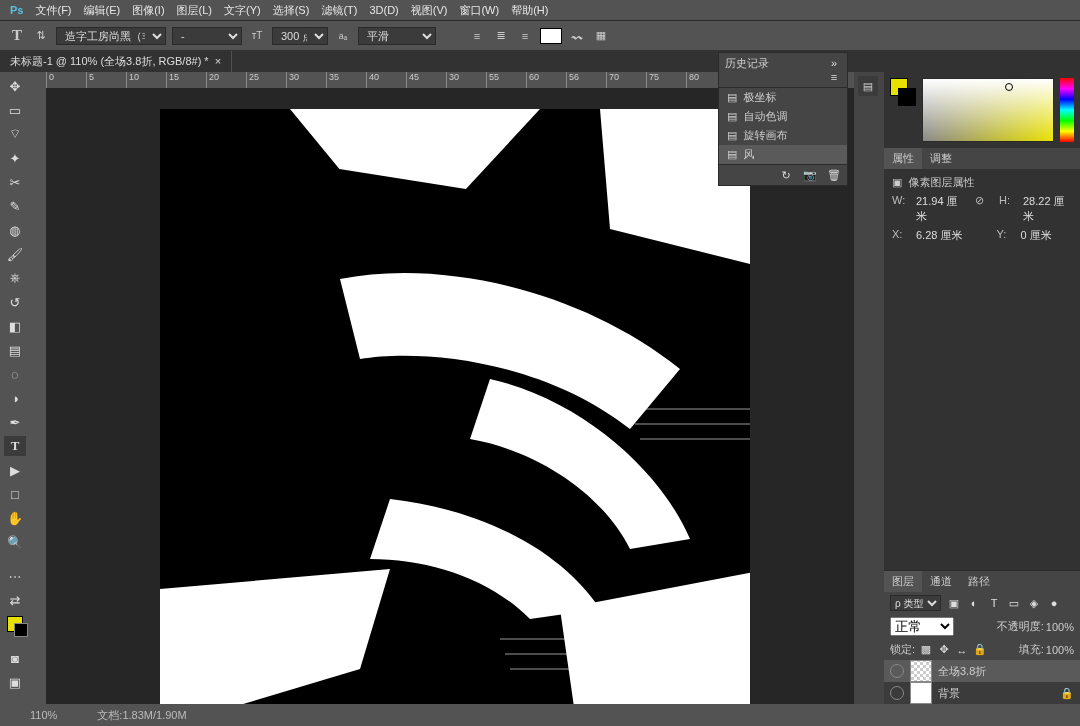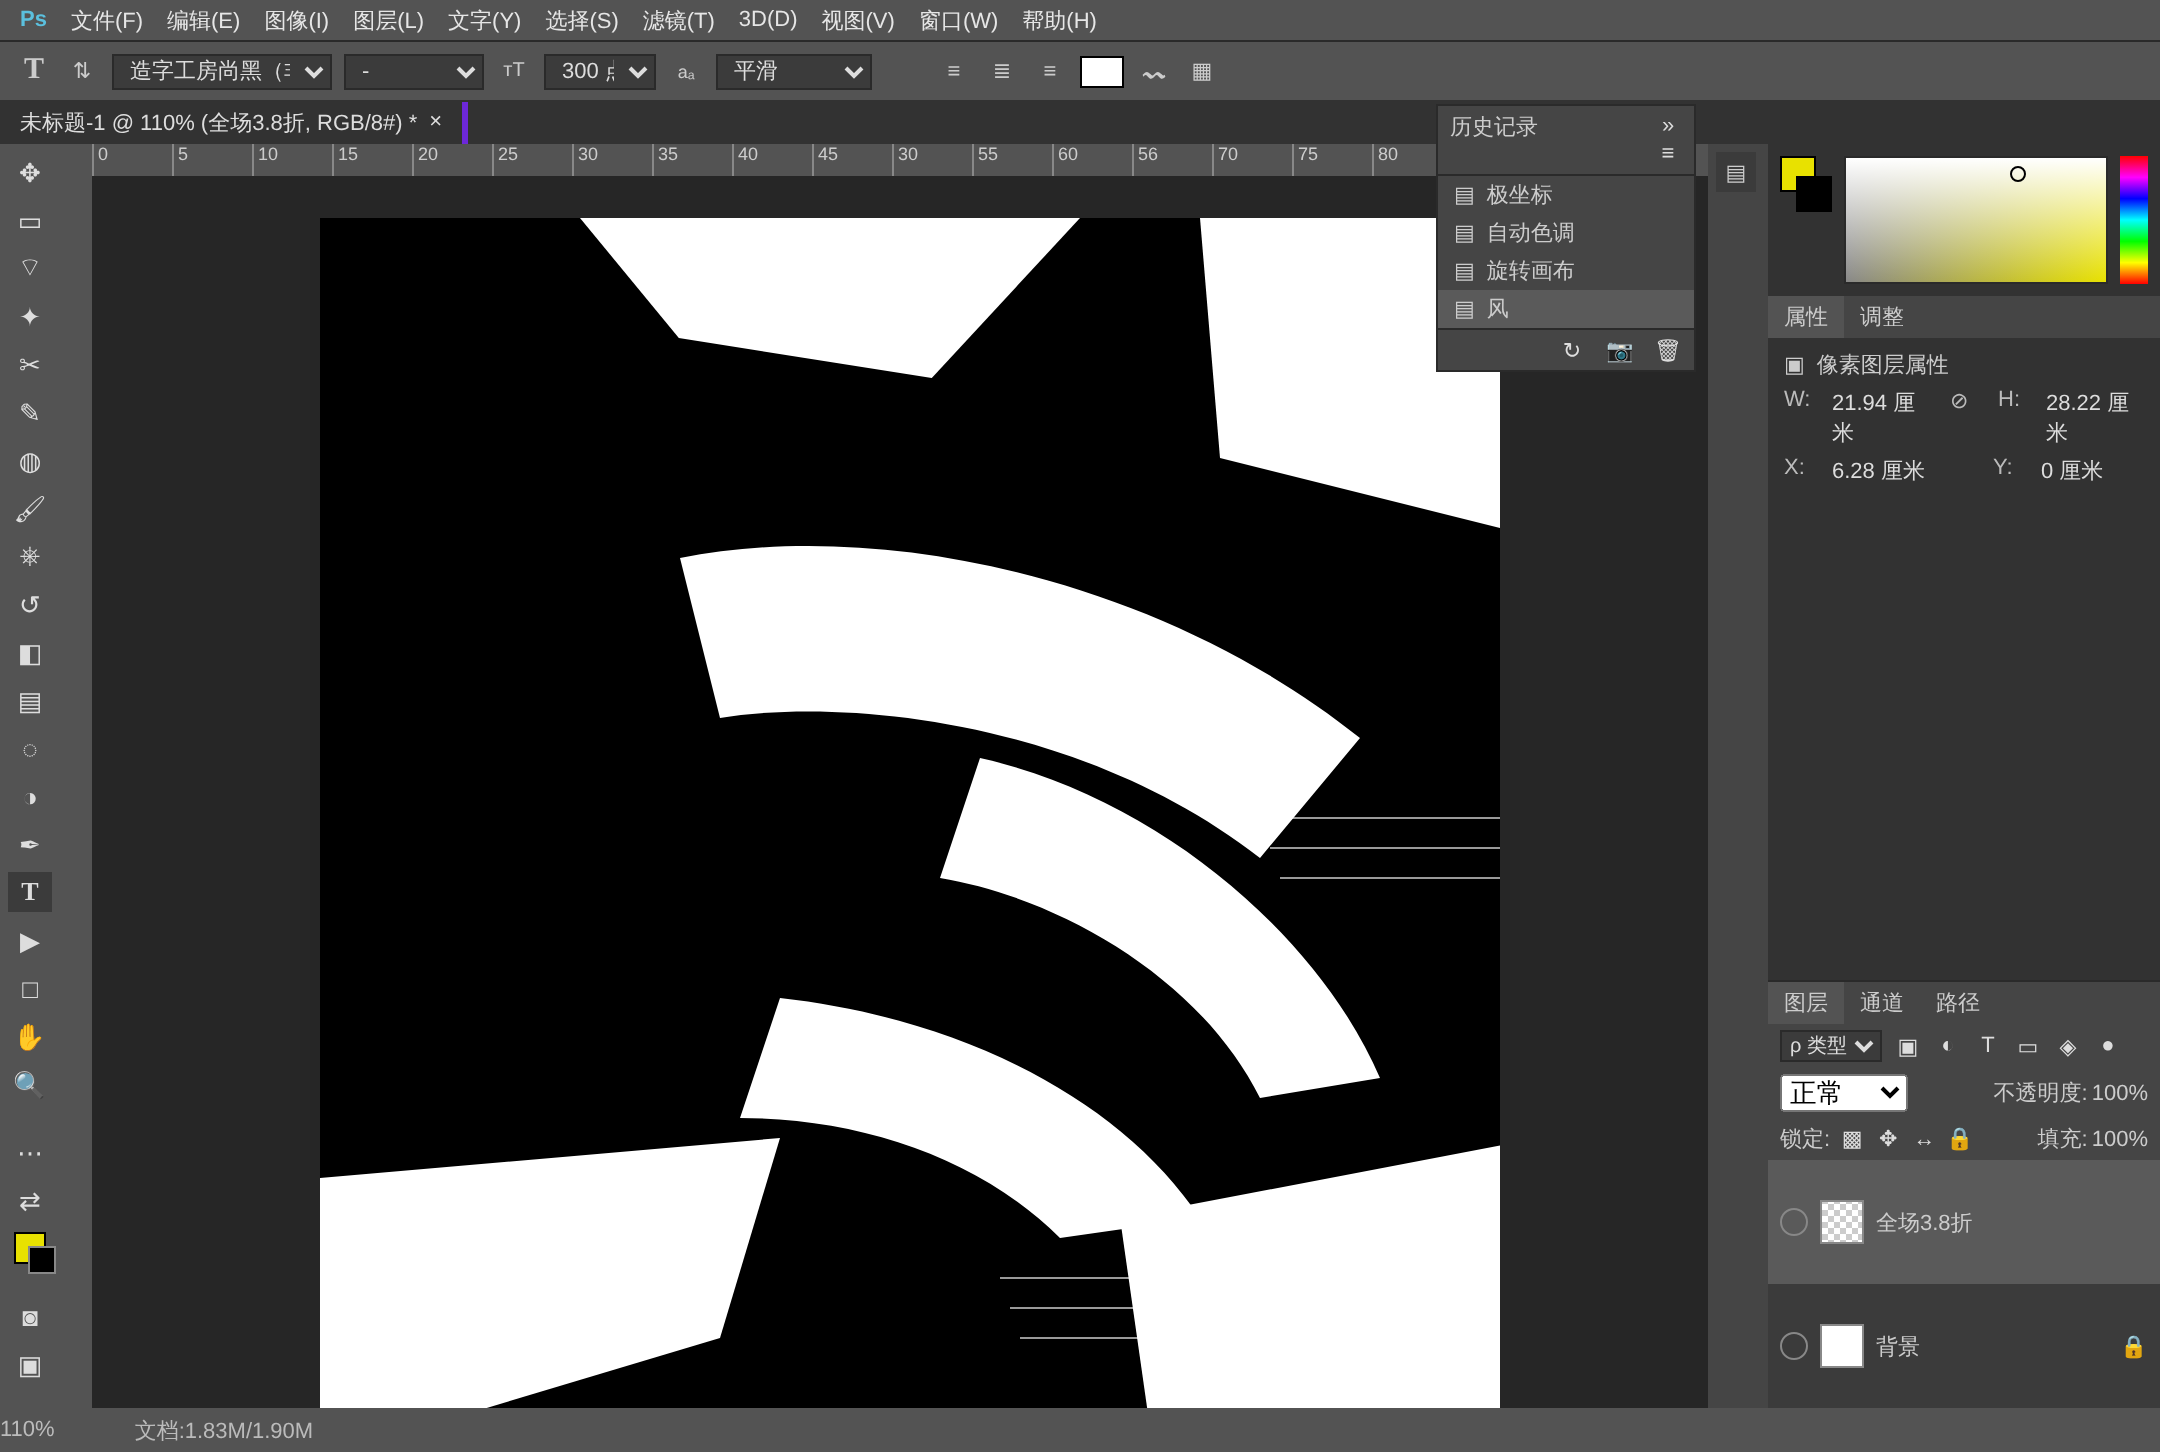--- a/index.html
+++ b/index.html
@@ -3,21 +3,21 @@
 <meta charset="utf-8">
 <style>
 html,body{margin:0;padding:0;width:1080px;height:726px;background:#323232;font-family:"Microsoft YaHei",Arial,sans-serif;font-size:11px;color:#ccc;overflow:hidden}
 *{box-sizing:border-box}
 .menubar{height:20px;background:#535353;display:flex;align-items:center;padding-left:4px}
 .mi{padding:3px 6px;color:#e6e6e6;cursor:pointer}
 .optbar{height:30px;background:#535353;display:flex;align-items:center;padding-left:8px;gap:6px;border-top:1px solid #2a2a2a}
 .optbar .sel{background:#3b3b3b;border:1px solid #2a2a2a;color:#ddd;font-size:11px;padding:1px 4px;height:18px}
 .optbar .iconbox{width:18px;height:18px;display:flex;align-items:center;justify-content:center}
 .tabbar{height:22px;background:#323232;display:flex;align-items:center}
-.doctab{background:#323232;padding:3px 10px;font-size:11px;color:#ddd;border-right:3px solid #6d28d9;display:flex;align-items:center;gap:6px}
+.doctab{background:#323232;padding:3px 10px;font-size:11px;color:#ddd;border-right:1px solid #6d28d9;display:flex;align-items:center;gap:6px}
 .main{display:flex;height:632px}
 .tools{width:30px;background:#535353;display:flex;flex-direction:column;align-items:center;padding:4px 0;gap:4px}
 .tool{width:22px;height:20px;display:flex;align-items:center;justify-content:center;cursor:pointer;color:#ddd;font-size:13px}
 .tool.active{background:#3b3b3b}
 .canvaswrap{flex:1;background:#262626;position:relative;overflow:hidden}
 .ruler-h{position:absolute;top:0;left:16px;right:0;height:16px;background:#535353;display:flex;overflow:hidden}
 .ruler-h span{flex:0 0 40px;font-size:9px;color:#ccc;border-left:1px solid #888;padding-left:2px}
 .ruler-v{position:absolute;top:0;left:0;bottom:0;width:16px;background:#535353}
 .canvas{position:absolute;top:40px;left:130px;width:590px;height:603px;background:#fff}
 .canvas .black{position:absolute;top:-3px;left:0;right:0;bottom:0;background:#000;overflow:hidden}
@@ -38,25 +38,25 @@
 .propsect{padding:6px 8px}
 .proprow{display:flex;gap:10px;margin-top:4px;font-size:11px;color:#bbb}
 .proprow span{min-width:14px}
 .proprow .val{color:#ddd}
 .filler{flex:1}
 .layerspanel{border-top:1px solid #2a2a2a}
 .layerspanel .bar{display:flex;align-items:center;gap:6px;padding:3px 6px;background:#454545}
 .layerspanel .bar select{background:#3b3b3b;border:1px solid #2a2a2a;color:#ddd;font-size:10px;height:16px}
 .layerspanel .bar2{display:flex;align-items:center;gap:6px;padding:3px 6px;background:#454545;justify-content:space-between}
 .layerlist{background:#3b3b3b}
-.lrow{display:flex;align-items:center;gap:6px;padding:20px 6px;cursor:pointer}
+.lrow{display:flex;align-items:center;gap:6px;padding:0 6px;cursor:pointer}
 .lrow.sel{background:#5a5a5a}
 .eye{width:14px;height:14px;border:1px solid #888;border-radius:50%}
 .thumb{width:22px;height:22px;border:1px solid #888}
-.status{display:flex;align-items:center;height:22px;background:#535353;gap:40px;font-size:11px;color:#bbb}
+.status{display:flex;align-items:center;height:22px;background:#535353;padding-left:30px;gap:40px;font-size:11px;color:#bbb}
 svg{display:block}
 .minibtn{width:14px;height:14px;display:flex;align-items:center;justify-content:center;font-size:11px;color:#ddd}
 .wsicon{width:20px;height:20px;margin:4px;background:#3b3b3b;display:flex;align-items:center;justify-content:center;cursor:pointer}
 </style>
 </head>
 <body>
 
 <div class="menubar">
   <span class="mi" style="color:#5bc0de;font-weight:bold">Ps</span>
   <span class="mi">文件(F)</span>

